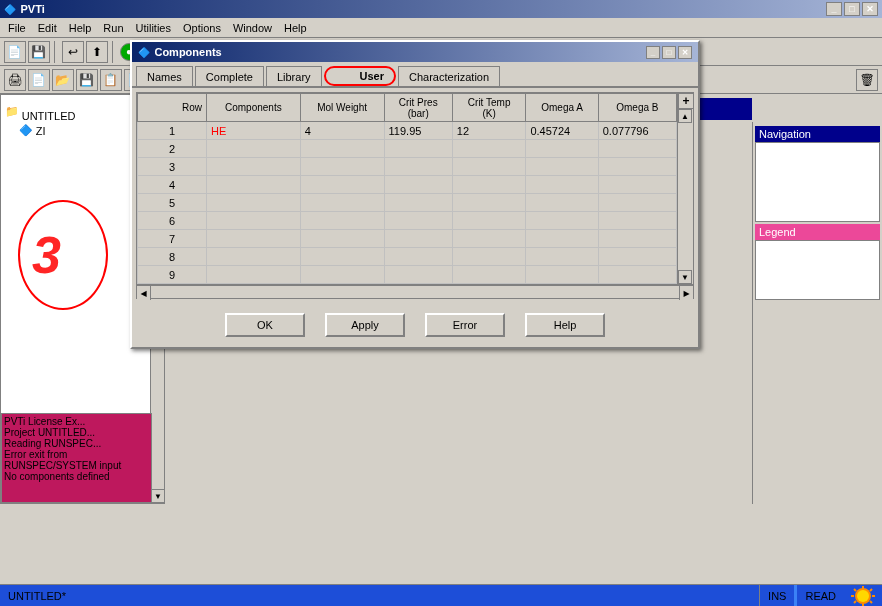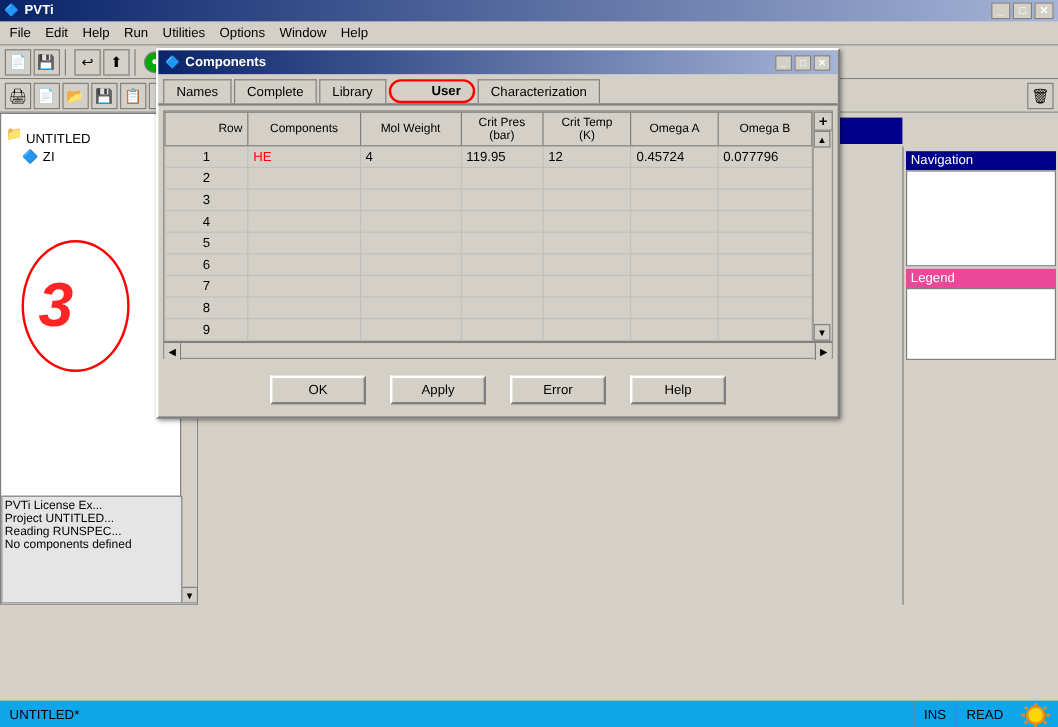--- a/index.html
+++ b/index.html
@@ -104,21 +104,21 @@
     .tree-node { display: flex; align-items: center; cursor: pointer; padding: 1px 0; }
     .tree-child { margin-left: 14px; display: flex; align-items: center; cursor: pointer; padding: 1px 0; }
 
     
     .log-panel {
       position: absolute;
       bottom: 22px;
       left: 0;
       width: 165px;
       height: 90px;
-      background: #e5e5e5;
+      background: #be185d;
       border: 1px solid #808080;
       overflow: hidden;
       font-size: 10px;
       padding: 2px;
     }
 
     
     .dialog-overlay {
       position: absolute;
       top: 0; left: 0; right: 0; bottom: 0;
@@ -312,20 +312,21 @@
       <div class="tree-child">
         <span>🔷</span>
         <span style="margin-left:3px;">ZI</span>
       </div>
     </div>
 
     <div class="log-panel" style="position:absolute; bottom:0; left:0; width:151px; height:90px; top:auto;">
       <div>PVTi License Ex...</div>
       <div>Project UNTITLED...</div>
       <div>Reading RUNSPEC...</div>
+      <div>Error exit from RUNSPEC/SYSTEM input</div>
       <div>No components defined</div>
     </div>
   </div>
 
   <div style="flex:1; display:flex; background:#d4d0c8; position:relative;">
 
     <div style="position:absolute; top:0; left:0; right:130px; height:28px; background:#d4d0c8; display:flex;">
       <div style="width:85px; height:22px; margin-top:4px; background:#00008b; margin-right:2px;"></div>
       <div style="width:85px; height:22px; margin-top:4px; background:#00008b; margin-right:2px;"></div>
       <div style="width:85px; height:22px; margin-top:4px; background:#00008b; margin-right:2px;"></div>
@@ -492,23 +493,23 @@
       <button class="dialog-btn">Apply</button>
       <button class="dialog-btn">Error</button>
       <button class="dialog-btn">Help</button>
     </div>
   </div>
 
   <div style="position:absolute; left:18px; top:200px; width:90px; height:110px; border:2px solid red; border-radius:50%; pointer-events:none;"></div>
   <div style="position:absolute; left:32px; top:225px; font-size:52px; color:red; font-weight:bold; font-style:italic; pointer-events:none; opacity:0.85;">3</div>
 </div>
 
-<div style="position:absolute; bottom:0; left:0; right:0; height:22px; background:#0ea5e9; border-top:1px solid #808080; display:flex; font-size:11px;">
+<div style="position:absolute; bottom:0; left:0; right:0; height:22px; background:#1d4ed8; border-top:1px solid #808080; display:flex; font-size:11px;">
   <div style="padding:0 8px; border-right:1px solid #808080; height:100%; display:flex; align-items:center; flex:1;">UNTITLED*</div>
-  <div style="padding:0 8px; border-right:1px solid #3b82f6; height:100%; display:flex; align-items:center;">INS</div>
+  <div style="padding:0 8px; border-right:3px solid #3b82f6; height:100%; display:flex; align-items:center;">INS</div>
   <div style="padding:0 8px; height:100%; display:flex; align-items:center;">READ</div>
 
   <div style="width:38px; height:22px; display:flex; align-items:center; justify-content:center;">
     <svg width="32" height="22" viewBox="0 0 32 22">
       <circle cx="16" cy="11" r="8" fill="#ff8c00"></circle>
       <circle cx="16" cy="11" r="6" fill="#ffd700"></circle>
       <line x1="16" y1="1" x2="16" y2="4" stroke="#ff8c00" stroke-width="2"></line>
       <line x1="16" y1="18" x2="16" y2="21" stroke="#ff8c00" stroke-width="2"></line>
       <line x1="4" y1="11" x2="7" y2="11" stroke="#ff8c00" stroke-width="2"></line>
       <line x1="25" y1="11" x2="28" y2="11" stroke="#ff8c00" stroke-width="2"></line>

